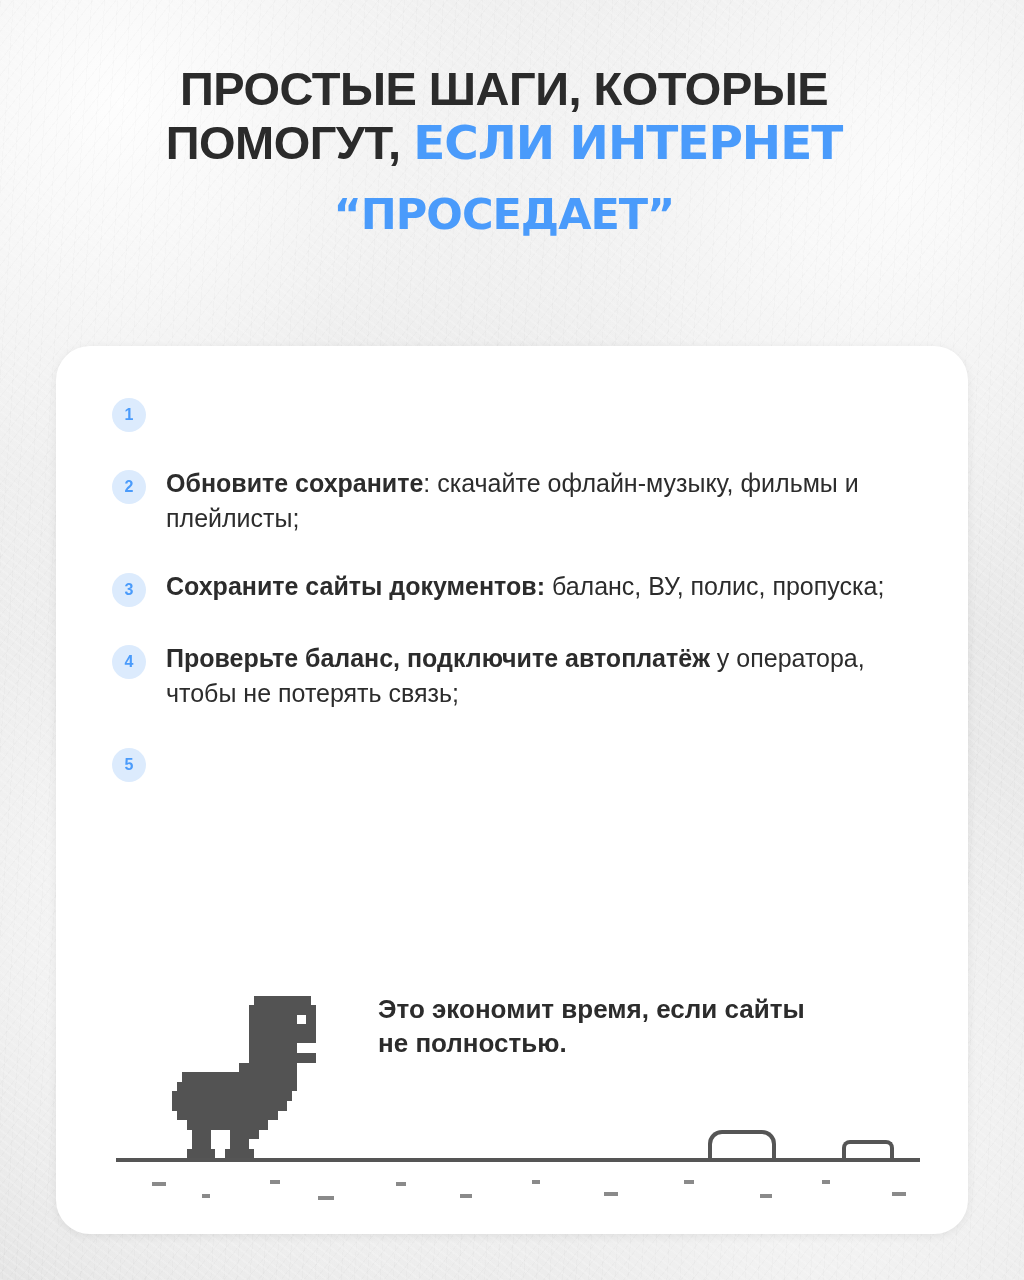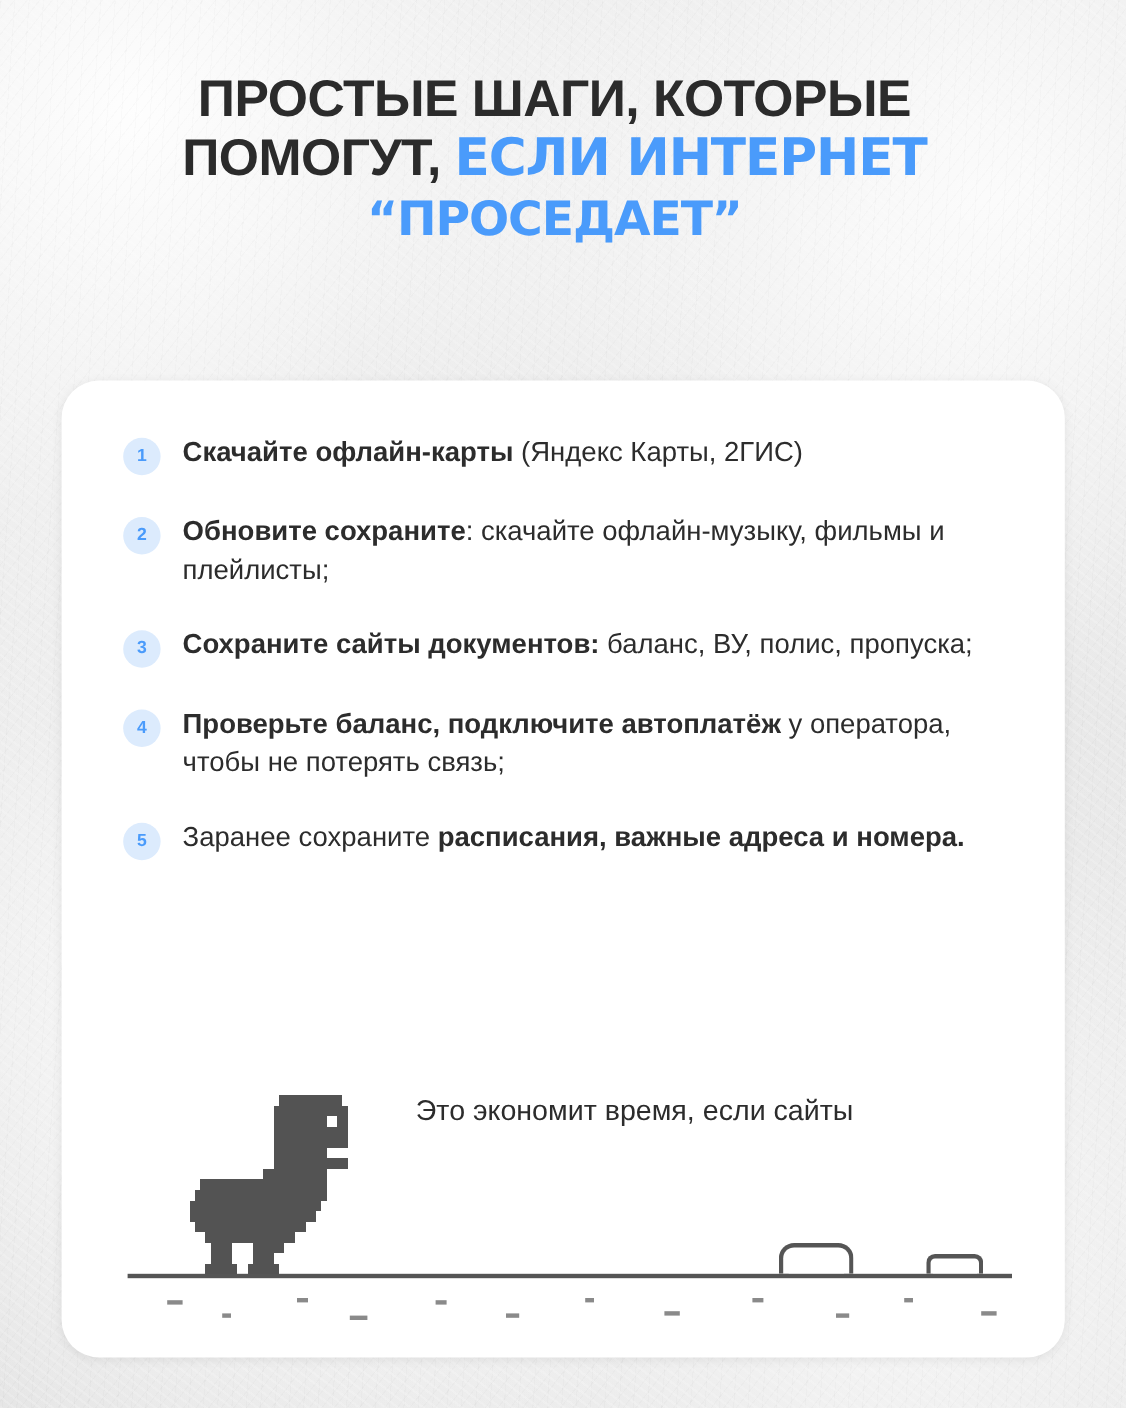--- a/index.html
+++ b/index.html
@@ -69,21 +69,21 @@
     font-weight: 700;
     letter-spacing: -1px;
     text-align: center;
   }
   .headline .line3 {
     font-family: "DejaVu Sans", sans-serif;
     font-weight: 700;
     color: #4a9bfb;
     font-size: 43px;
     letter-spacing: -1px;
-    margin-top: 6px;
+    margin-top: 21px;
   }
 
   
   .card {
     position: absolute;
     left: 56px;
     top: 346px;
     width: 912px;
     height: 888px;
     background: #ffffff;
@@ -130,21 +130,21 @@
     left: 0;
     right: 0;
     bottom: 0;
     height: 270px;
   }
   .note {
     position: absolute;
     left: 322px;
     top: 28px;
     font-size: 26px;
-    font-weight: 400;
+    font-weight: 700;
     line-height: 1.32;
     color: #2c2c2c;
   }
 
   
   .dino-wrap {
     position: absolute;
     left: 98px;
     top: 22px;
     width: 190px;
@@ -190,23 +190,20 @@
     <span class="line"><span class="hl-dark">ПОМОГУТ, </span><span class="hl-blue">ЕСЛИ ИНТЕРНЕТ</span></span>
     <span class="line line3">“ПРОСЕДАЕТ”</span>
   </div>
 
   <div class="card">
 
     <div class="list">
 
       <div class="list-item">
         <div class="num">1</div>
-        <div class="item-text">
-          <b>Скачайте офлайн-карты</b><span> (Яндекс Карты, 2ГИС)</span>
-        </div>
       </div>
 
       <div class="list-item">
         <div class="num">2</div>
         <div class="item-text">
           <b>Обновите сохраните</b><span>: скачайте офлайн-музыку, фильмы и плейлисты;</span>
         </div>
       </div>
 
       <div class="list-item">
@@ -218,23 +215,20 @@
 
       <div class="list-item">
         <div class="num">4</div>
         <div class="item-text">
           <b>Проверьте баланс, подключите автоплатёж</b><span> у оператора, чтобы не потерять связь;</span>
         </div>
       </div>
 
       <div class="list-item">
         <div class="num">5</div>
-        <div class="item-text">
-          <span>Заранее сохраните </span><b>расписания, важные адреса и номера.</b>
-        </div>
       </div>
 
     </div>
 
     <div class="footer-zone">
 
       <div class="dino-wrap">
         <svg width="190" height="182" viewBox="0 0 38 38" shape-rendering="crispEdges">
           <g fill="#535353">
 
@@ -269,20 +263,21 @@
 
             <rect x="29" y="6" width="2" height="2"></rect>
 
             <rect x="29" y="12" width="4" height="2"></rect>
           </g>
         </svg>
       </div>
 
       <div class="note">
         <div>Это экономит время, если сайты</div>
+        <div>не полностью.</div>
       </div>
 
       <div class="ground"></div>
       <div class="bump b1"></div>
       <div class="bump b2"></div>
 
       <div class="speck" style="left:96px;  bottom:48px; width:14px;"></div>
       <div class="speck" style="left:146px; bottom:36px; width:8px;"></div>
       <div class="speck" style="left:214px; bottom:50px; width:10px;"></div>
       <div class="speck" style="left:262px; bottom:34px; width:16px;"></div>

